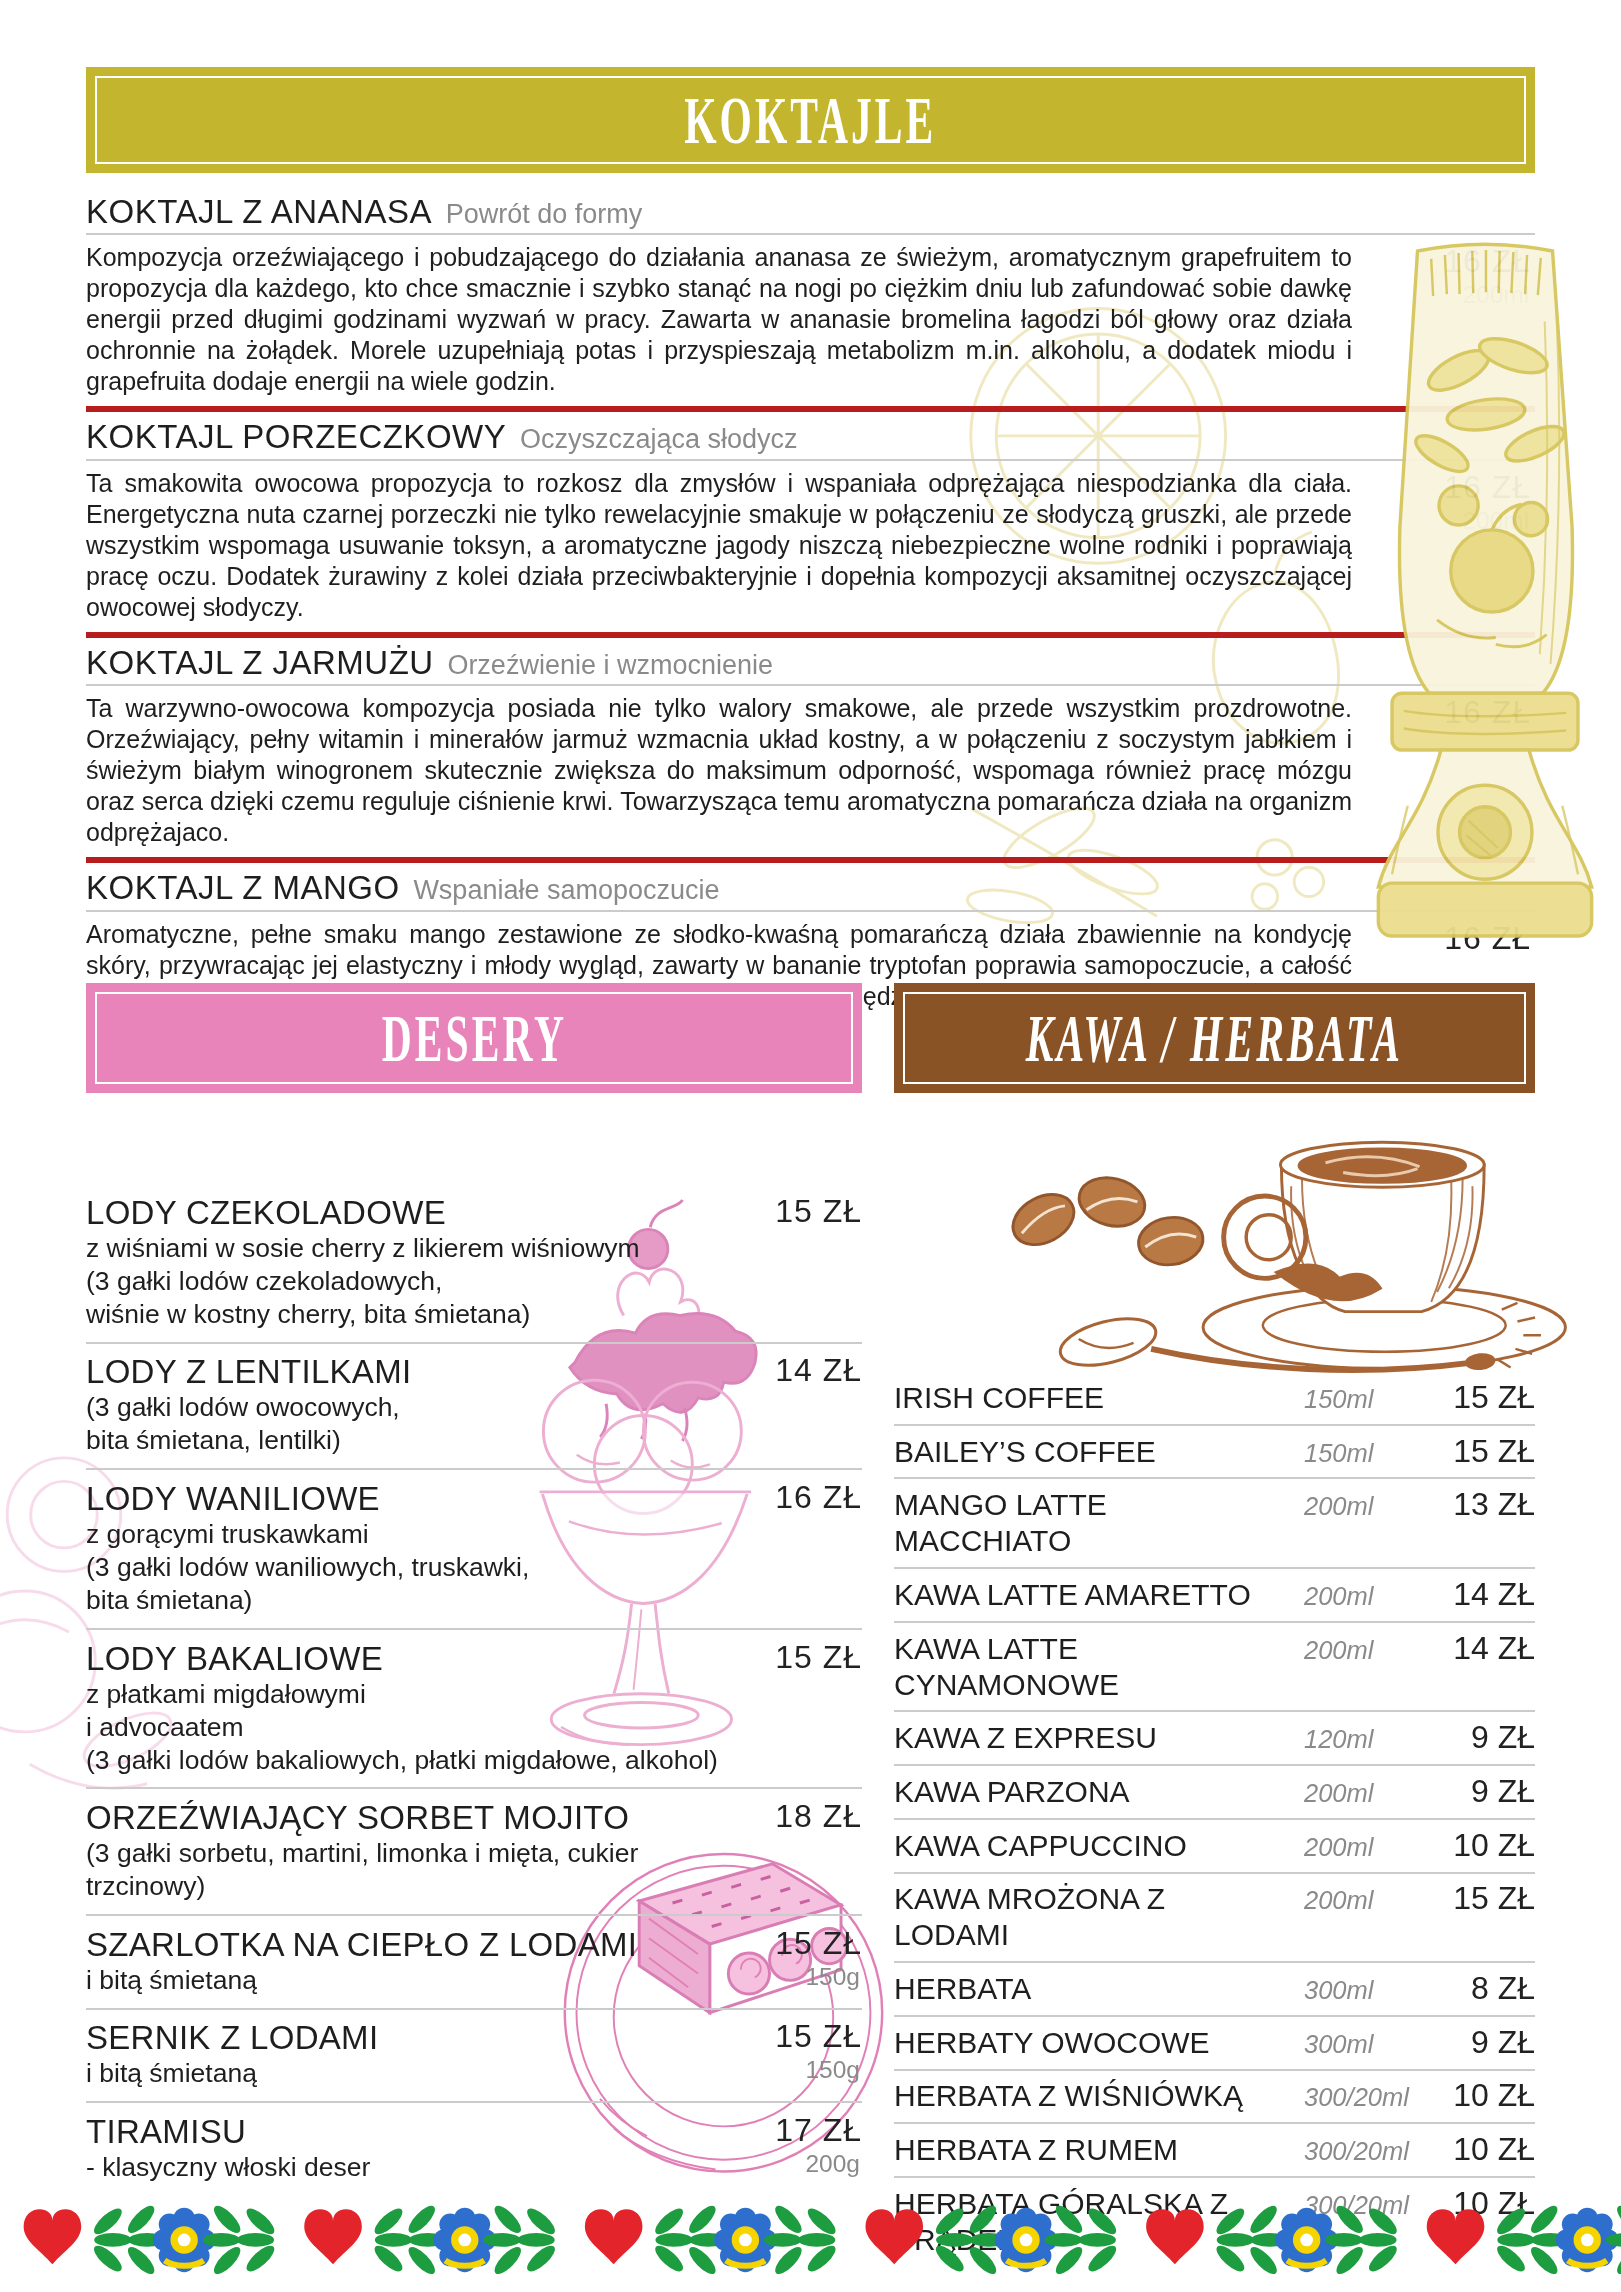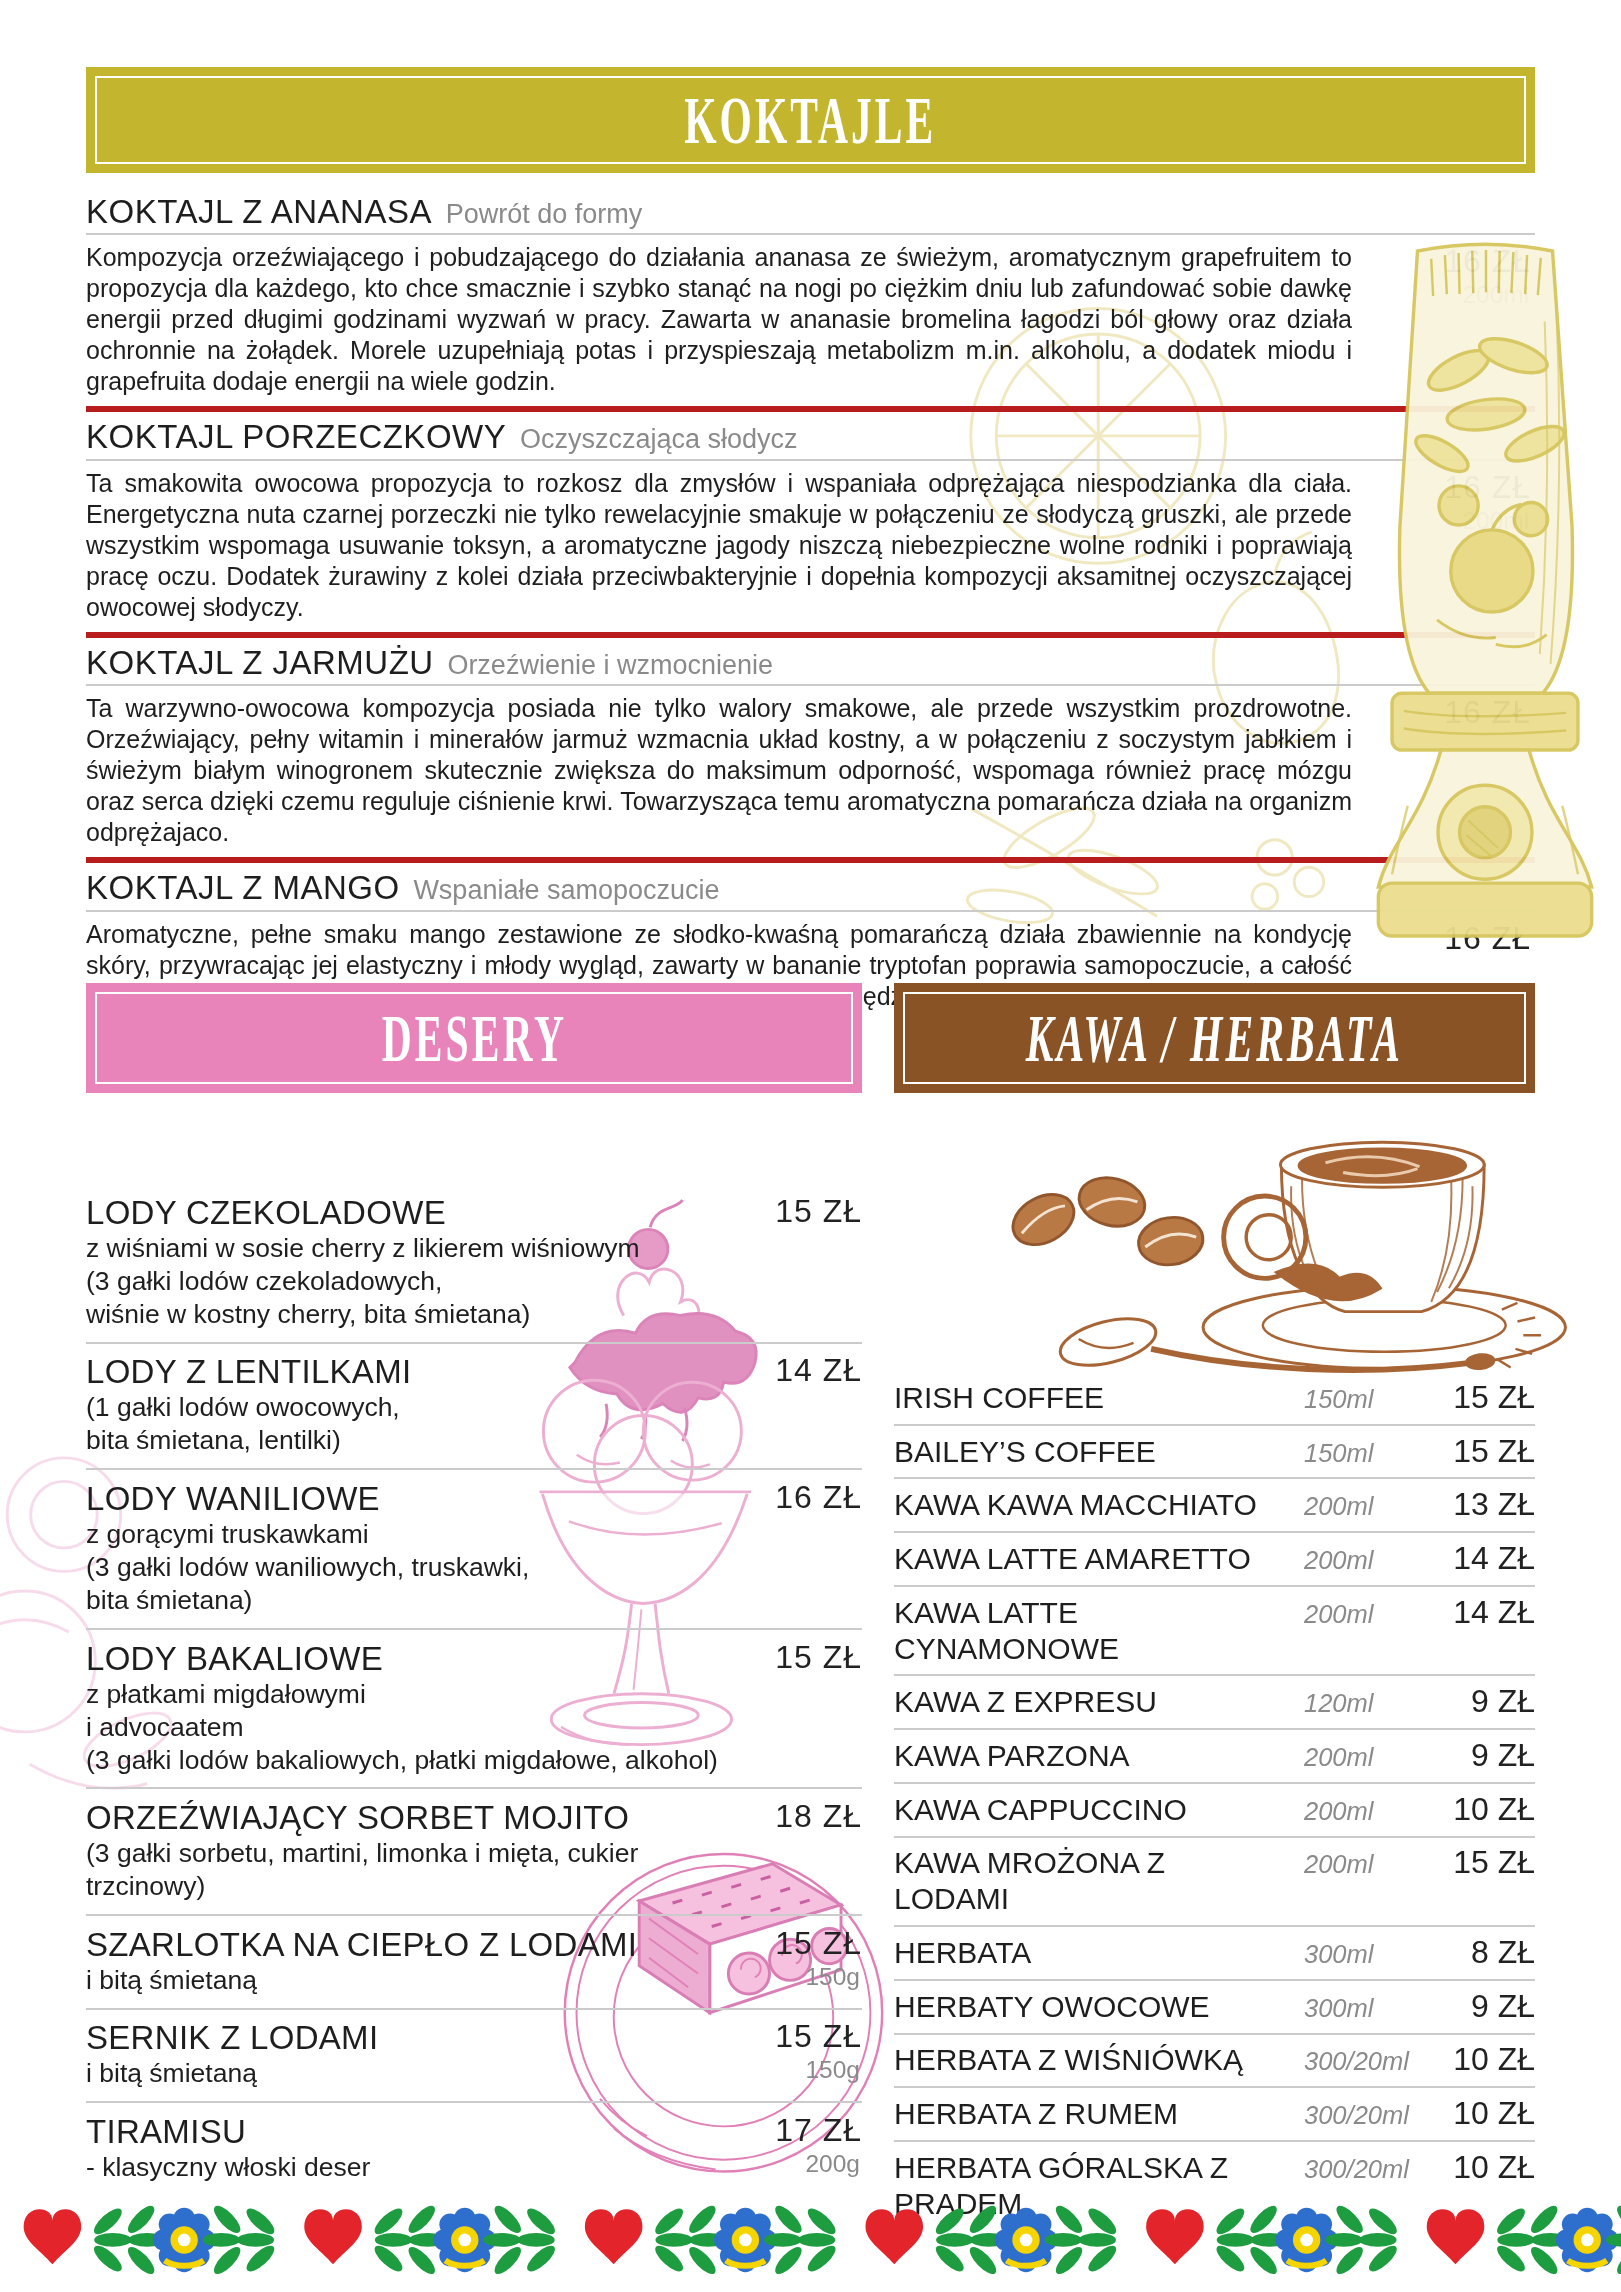--- a/index.html
+++ b/index.html
@@ -249,21 +249,21 @@
       <div class="d-desc">z wiśniami w sosie cherry z likierem wiśniowym</div>
       <div class="d-desc">(3 gałki lodów czekoladowych,</div>
       <div class="d-desc">wiśnie w kostny cherry, bita śmietana)</div>
       <div class="d-price">
         <div class="price-main">15 ZŁ</div>
       </div>
     </div>
 
     <div class="d-item">
       <div class="d-name">LODY Z LENTILKAMI</div>
-      <div class="d-desc">(1 gałki lodów owocowych,</div>
+      <div class="d-desc">(3 gałki lodów owocowych,</div>
       <div class="d-desc">bita śmietana, lentilki)</div>
       <div class="d-price">
         <div class="price-main">14 ZŁ</div>
       </div>
     </div>
 
     <div class="d-item">
       <div class="d-name">LODY WANILIOWE</div>
       <div class="d-desc">z gorącymi truskawkami</div>
       <div class="d-desc">(3 gałki lodów waniliowych, truskawki,</div>
@@ -325,21 +325,21 @@
       <span class="c-name">IRISH COFFEE</span>
       <span class="c-vol">150ml</span>
       <span class="c-price">15 ZŁ</span>
     </div>
     <div class="c-row">
       <span class="c-name">BAILEY’S COFFEE</span>
       <span class="c-vol">150ml</span>
       <span class="c-price">15 ZŁ</span>
     </div>
     <div class="c-row">
-      <span class="c-name">KAWA KAWA MACCHIATO</span>
+      <span class="c-name">MANGO LATTE MACCHIATO</span>
       <span class="c-vol">200ml</span>
       <span class="c-price">13 ZŁ</span>
     </div>
     <div class="c-row">
       <span class="c-name">KAWA LATTE AMARETTO</span>
       <span class="c-vol">200ml</span>
       <span class="c-price">14 ZŁ</span>
     </div>
     <div class="c-row">
       <span class="c-name">KAWA LATTE CYNAMONOWE</span>

